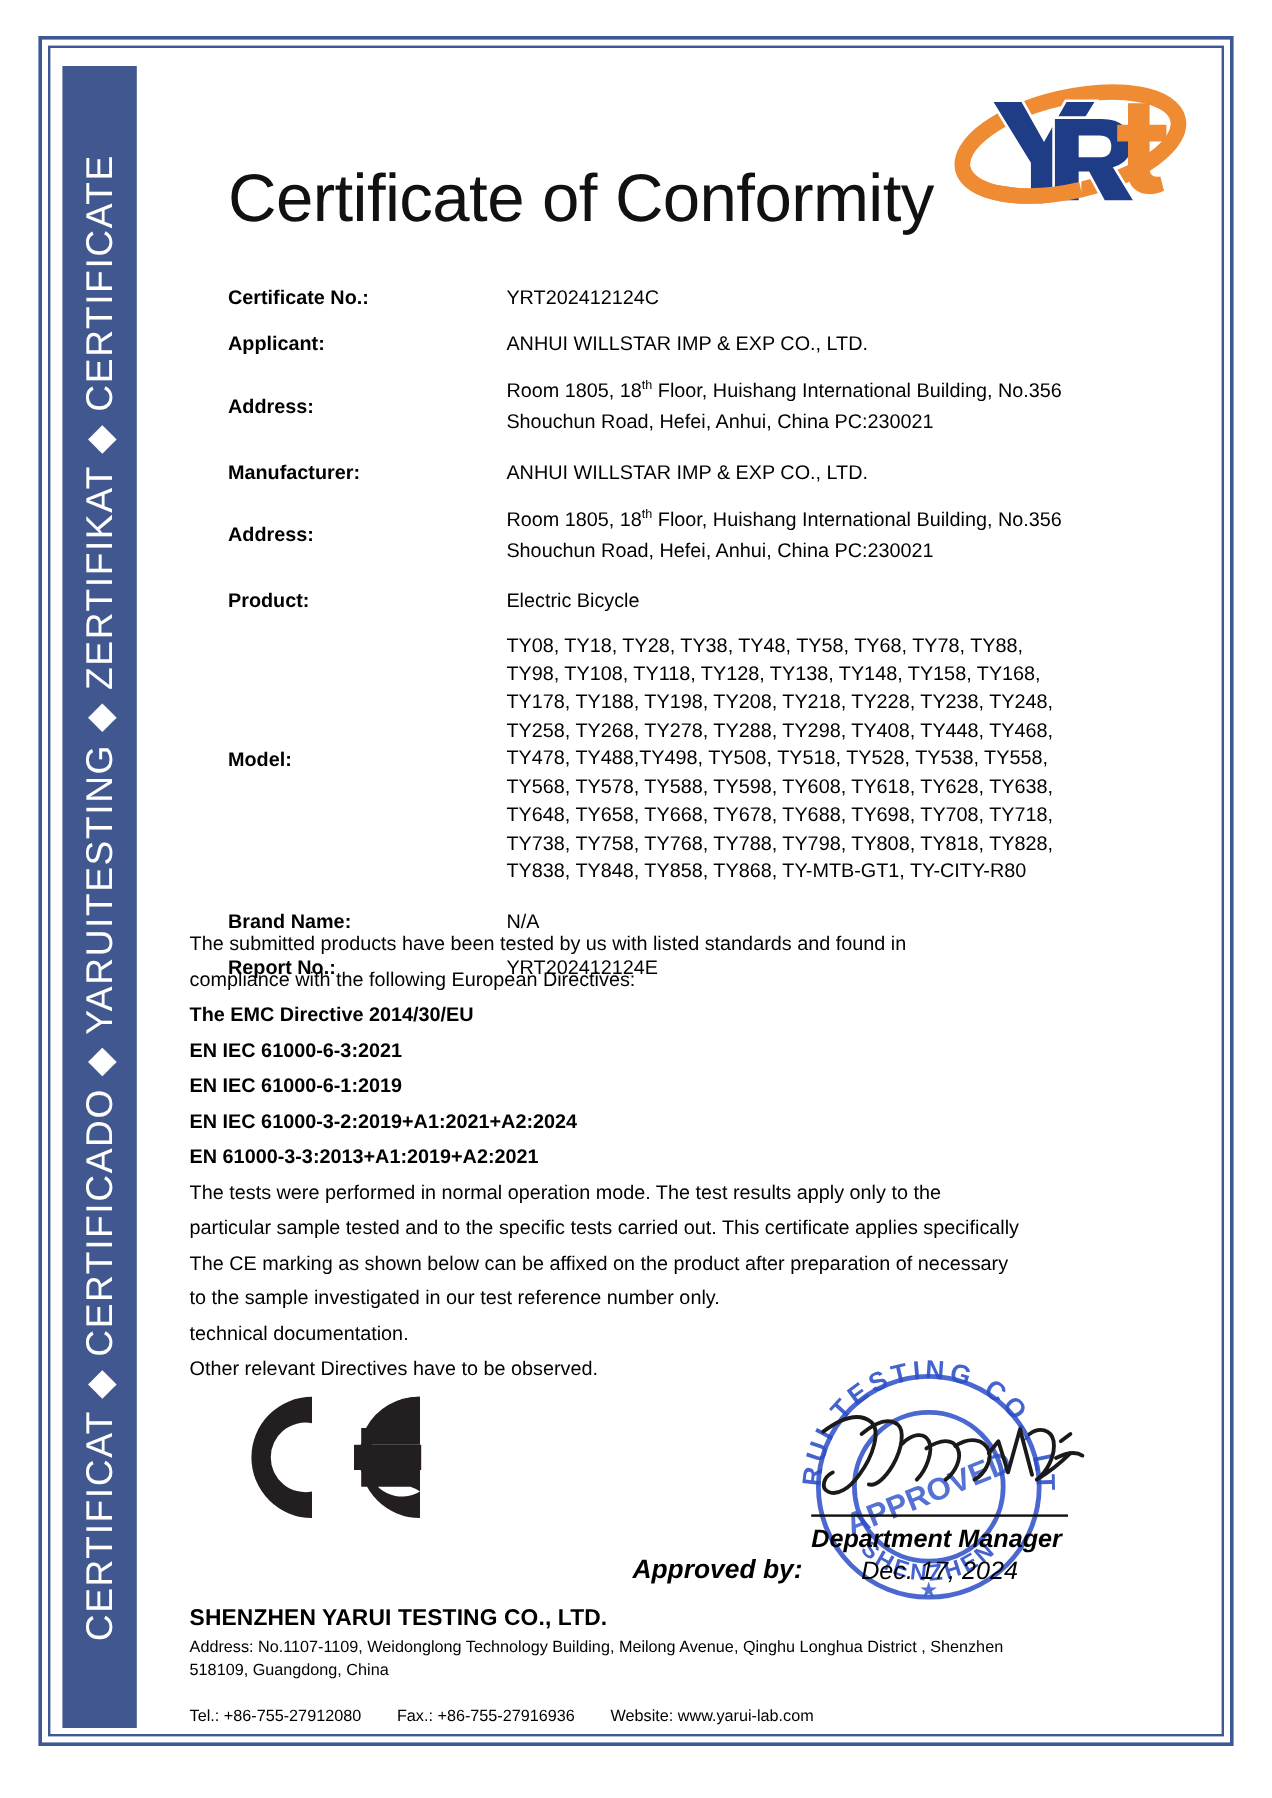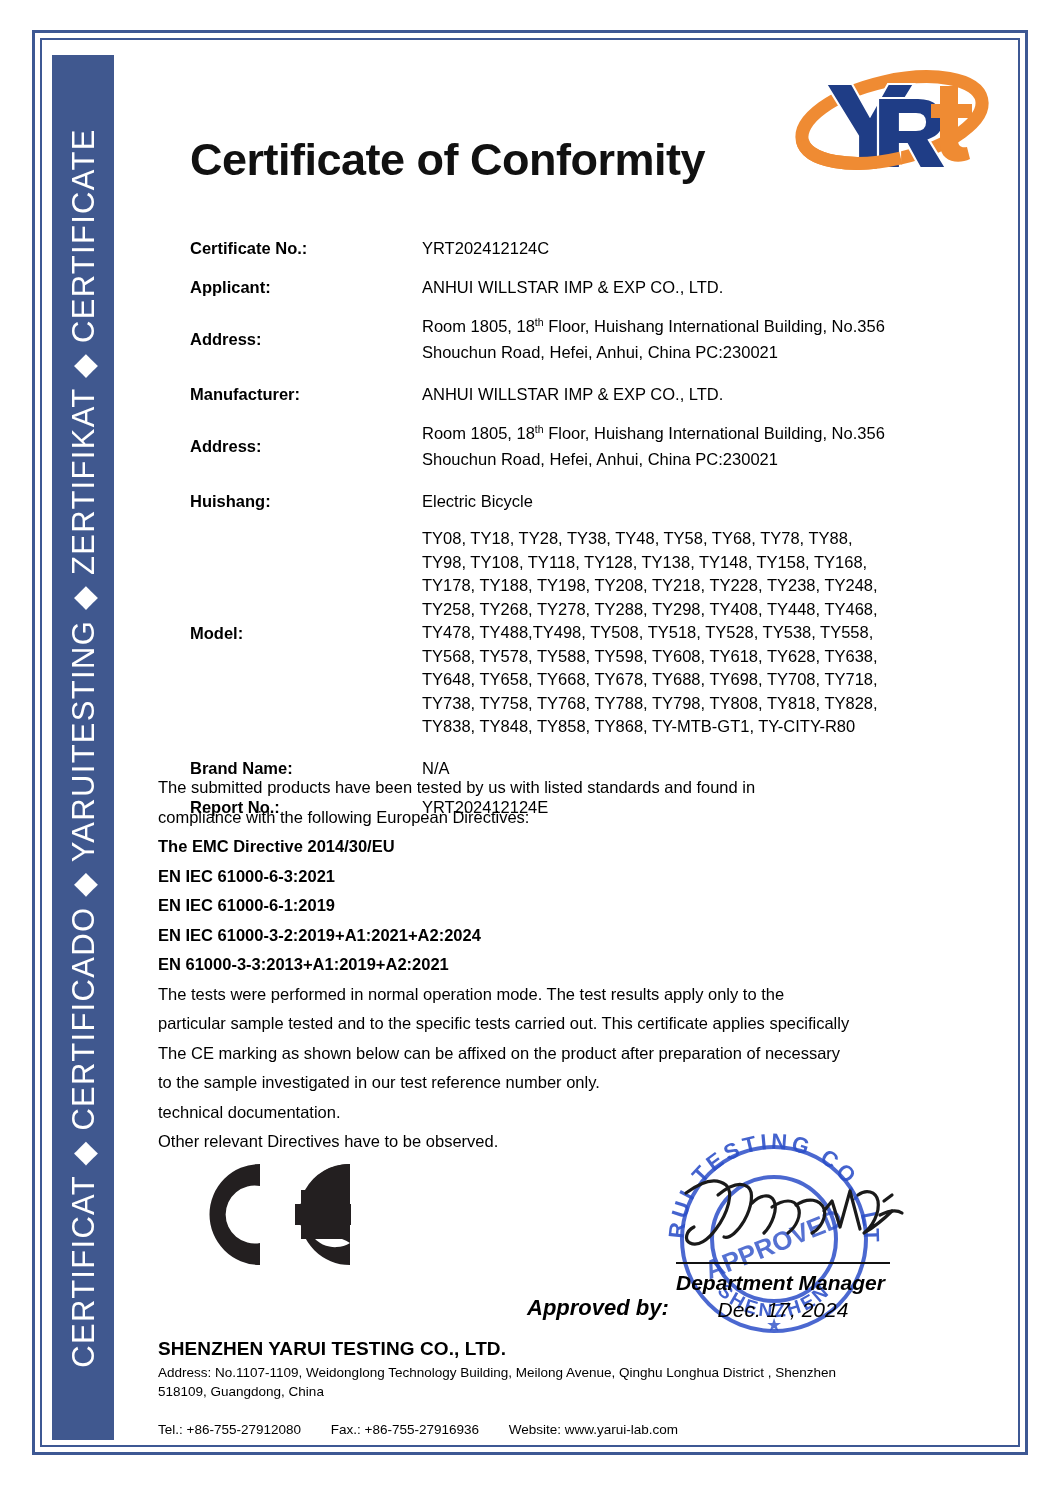--- a/index.html
+++ b/index.html
@@ -76,22 +76,22 @@
     top: 58px;
     width: 205px;
     height: 130px;
   }
 
   
   .title {
     position: absolute;
     left: 190px;
     top: 137px;
-    font-size: 45px;
-    font-weight: bold;
+    font-size: 56px;
+    font-weight: normal;
     font-family: "Liberation Sans", sans-serif;
     letter-spacing: -0.5px;
     color: #111;
     line-height: 1;
   }
 
   
   .info-table {
     position: absolute;
     left: 190px;
@@ -288,21 +288,21 @@
         <td class="val">ANHUI WILLSTAR IMP &amp; EXP CO., LTD.</td>
       </tr>
       <tr>
         <td class="lbl">Address:</td>
         <td class="val">
           <span class="valline"><span>Room 1805, 18</span><sup>th</sup><span> Floor, Huishang International Building, No.356</span></span>
           <span class="valline">Shouchun Road, Hefei, Anhui, China PC:230021</span>
         </td>
       </tr>
       <tr class="tight">
-        <td class="lbl">Huishang:</td>
+        <td class="lbl">Product:</td>
         <td class="val">Electric Bicycle</td>
       </tr>
       <tr>
         <td class="lbl">Model:</td>
         <td class="val">
           <span class="modelbox" id="model-lines"><span class="valline">TY08, TY18, TY28, TY38, TY48, TY58, TY68, TY78, TY88,</span><span class="valline">TY98, TY108, TY118, TY128, TY138, TY148, TY158, TY168,</span><span class="valline">TY178, TY188, TY198, TY208, TY218, TY228, TY238, TY248,</span><span class="valline">TY258, TY268, TY278, TY288, TY298, TY408, TY448, TY468,</span><span class="valline">TY478, TY488,TY498, TY508, TY518, TY528, TY538, TY558,</span><span class="valline">TY568, TY578, TY588, TY598, TY608, TY618, TY628, TY638,</span><span class="valline">TY648, TY658, TY668, TY678, TY688, TY698, TY708, TY718,</span><span class="valline">TY738, TY758, TY768, TY788, TY798, TY808, TY818, TY828,</span><span class="valline">TY838, TY848, TY858, TY868, TY-MTB-GT1, TY-CITY-R80</span></span>
         </td>
       </tr>
       <tr class="tight">
         <td class="lbl">Brand Name:</td>

